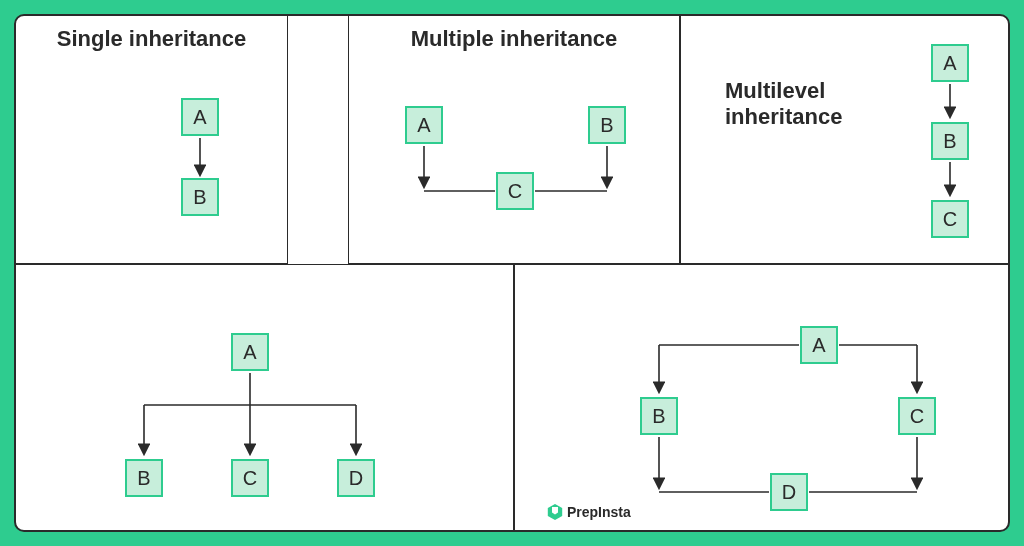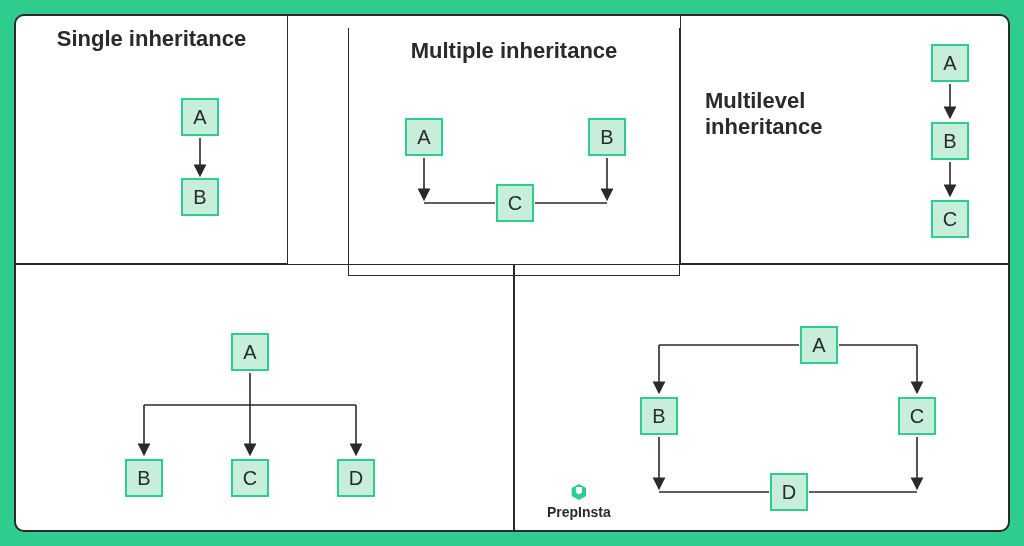--- a/index.html
+++ b/index.html
@@ -50,21 +50,20 @@
     pointer-events: none;
   }
   .brand {
     position: absolute;
     display: flex;
     align-items: center;
     gap: 4px;
     font-size: 14px;
     font-weight: 700;
     color: #2a2a2a;
-    flex-direction: column;
   }
   .brand-icon {
     width: 16px; height: 16px;
     background: #2ecc8f;
     clip-path: polygon(50% 0, 95% 25%, 95% 75%, 50% 100%, 5% 75%, 5% 25%);
     position: relative;
   }
   .brand-icon::after {
     content: "";
     position: absolute;
@@ -85,40 +84,40 @@
           <marker id="ah1" markerWidth="8" markerHeight="8" refX="6" refY="4" orient="auto">
             <path d="M0,0 L8,4 L0,8 Z" fill="#2a2a2a"></path>
           </marker>
         </defs>
       <line x1="184" y1="122" x2="184" y2="158" stroke="#2a2a2a" stroke-width="1.6" marker-end="url(#ah1)"></line>
     </svg>
     <div class="node" style="left:165px;top:82px;">A</div>
     <div class="node" style="left:165px;top:162px;">B</div>
   </div>
 
-  <div class="panel" style="left:332px;top:12px;width:332px;height:248px;border-top:none;">
+  <div class="panel" style="left:332px;top:0;width:332px;height:248px;border-top:none;">
     <div class="panel-title">Multiple inheritance</div>
     <svg class="arrow-svg">
       <defs>
           <marker id="ah2" markerWidth="8" markerHeight="8" refX="6" refY="4" orient="auto">
             <path d="M0,0 L8,4 L0,8 Z" fill="#2a2a2a"></path>
           </marker>
         </defs>
       <path d="M75 130 L75 170" stroke="#2a2a2a" stroke-width="1.6" fill="none" marker-end="url(#ah2)"></path>
       <path d="M258 130 L258 170" stroke="#2a2a2a" stroke-width="1.6" fill="none" marker-end="url(#ah2)"></path>
       <path d="M75 175 L146 175" stroke="#2a2a2a" stroke-width="1.6" fill="none"></path>
       <path d="M258 175 L186 175" stroke="#2a2a2a" stroke-width="1.6" fill="none"></path>
     </svg>
     <div class="node" style="left:56px;top:90px;">A</div>
     <div class="node" style="left:239px;top:90px;">B</div>
     <div class="node" style="left:147px;top:156px;">C</div>
   </div>
 
   <div class="panel" style="left:664px;top:0;width:328px;height:248px;border-top:none;border-right:none;">
-    <div class="panel-title" style="text-align:left;padding-left:24px;padding-top:62px;max-width:200px;margin-top:10px;">Multilevel inheritance</div>
+    <div class="panel-title" style="text-align:left;padding-left:44px;padding-top:62px;max-width:200px;">Multilevel inheritance</div>
     <svg class="arrow-svg">
       <defs>
           <marker id="ah3" markerWidth="8" markerHeight="8" refX="6" refY="4" orient="auto">
             <path d="M0,0 L8,4 L0,8 Z" fill="#2a2a2a"></path>
           </marker>
         </defs>
       <line x1="269" y1="68" x2="269" y2="100" stroke="#2a2a2a" stroke-width="1.6" marker-end="url(#ah3)"></line>
       <line x1="269" y1="146" x2="269" y2="178" stroke="#2a2a2a" stroke-width="1.6" marker-end="url(#ah3)"></line>
     </svg>
     <div class="node" style="left:250px;top:28px;">A</div>

